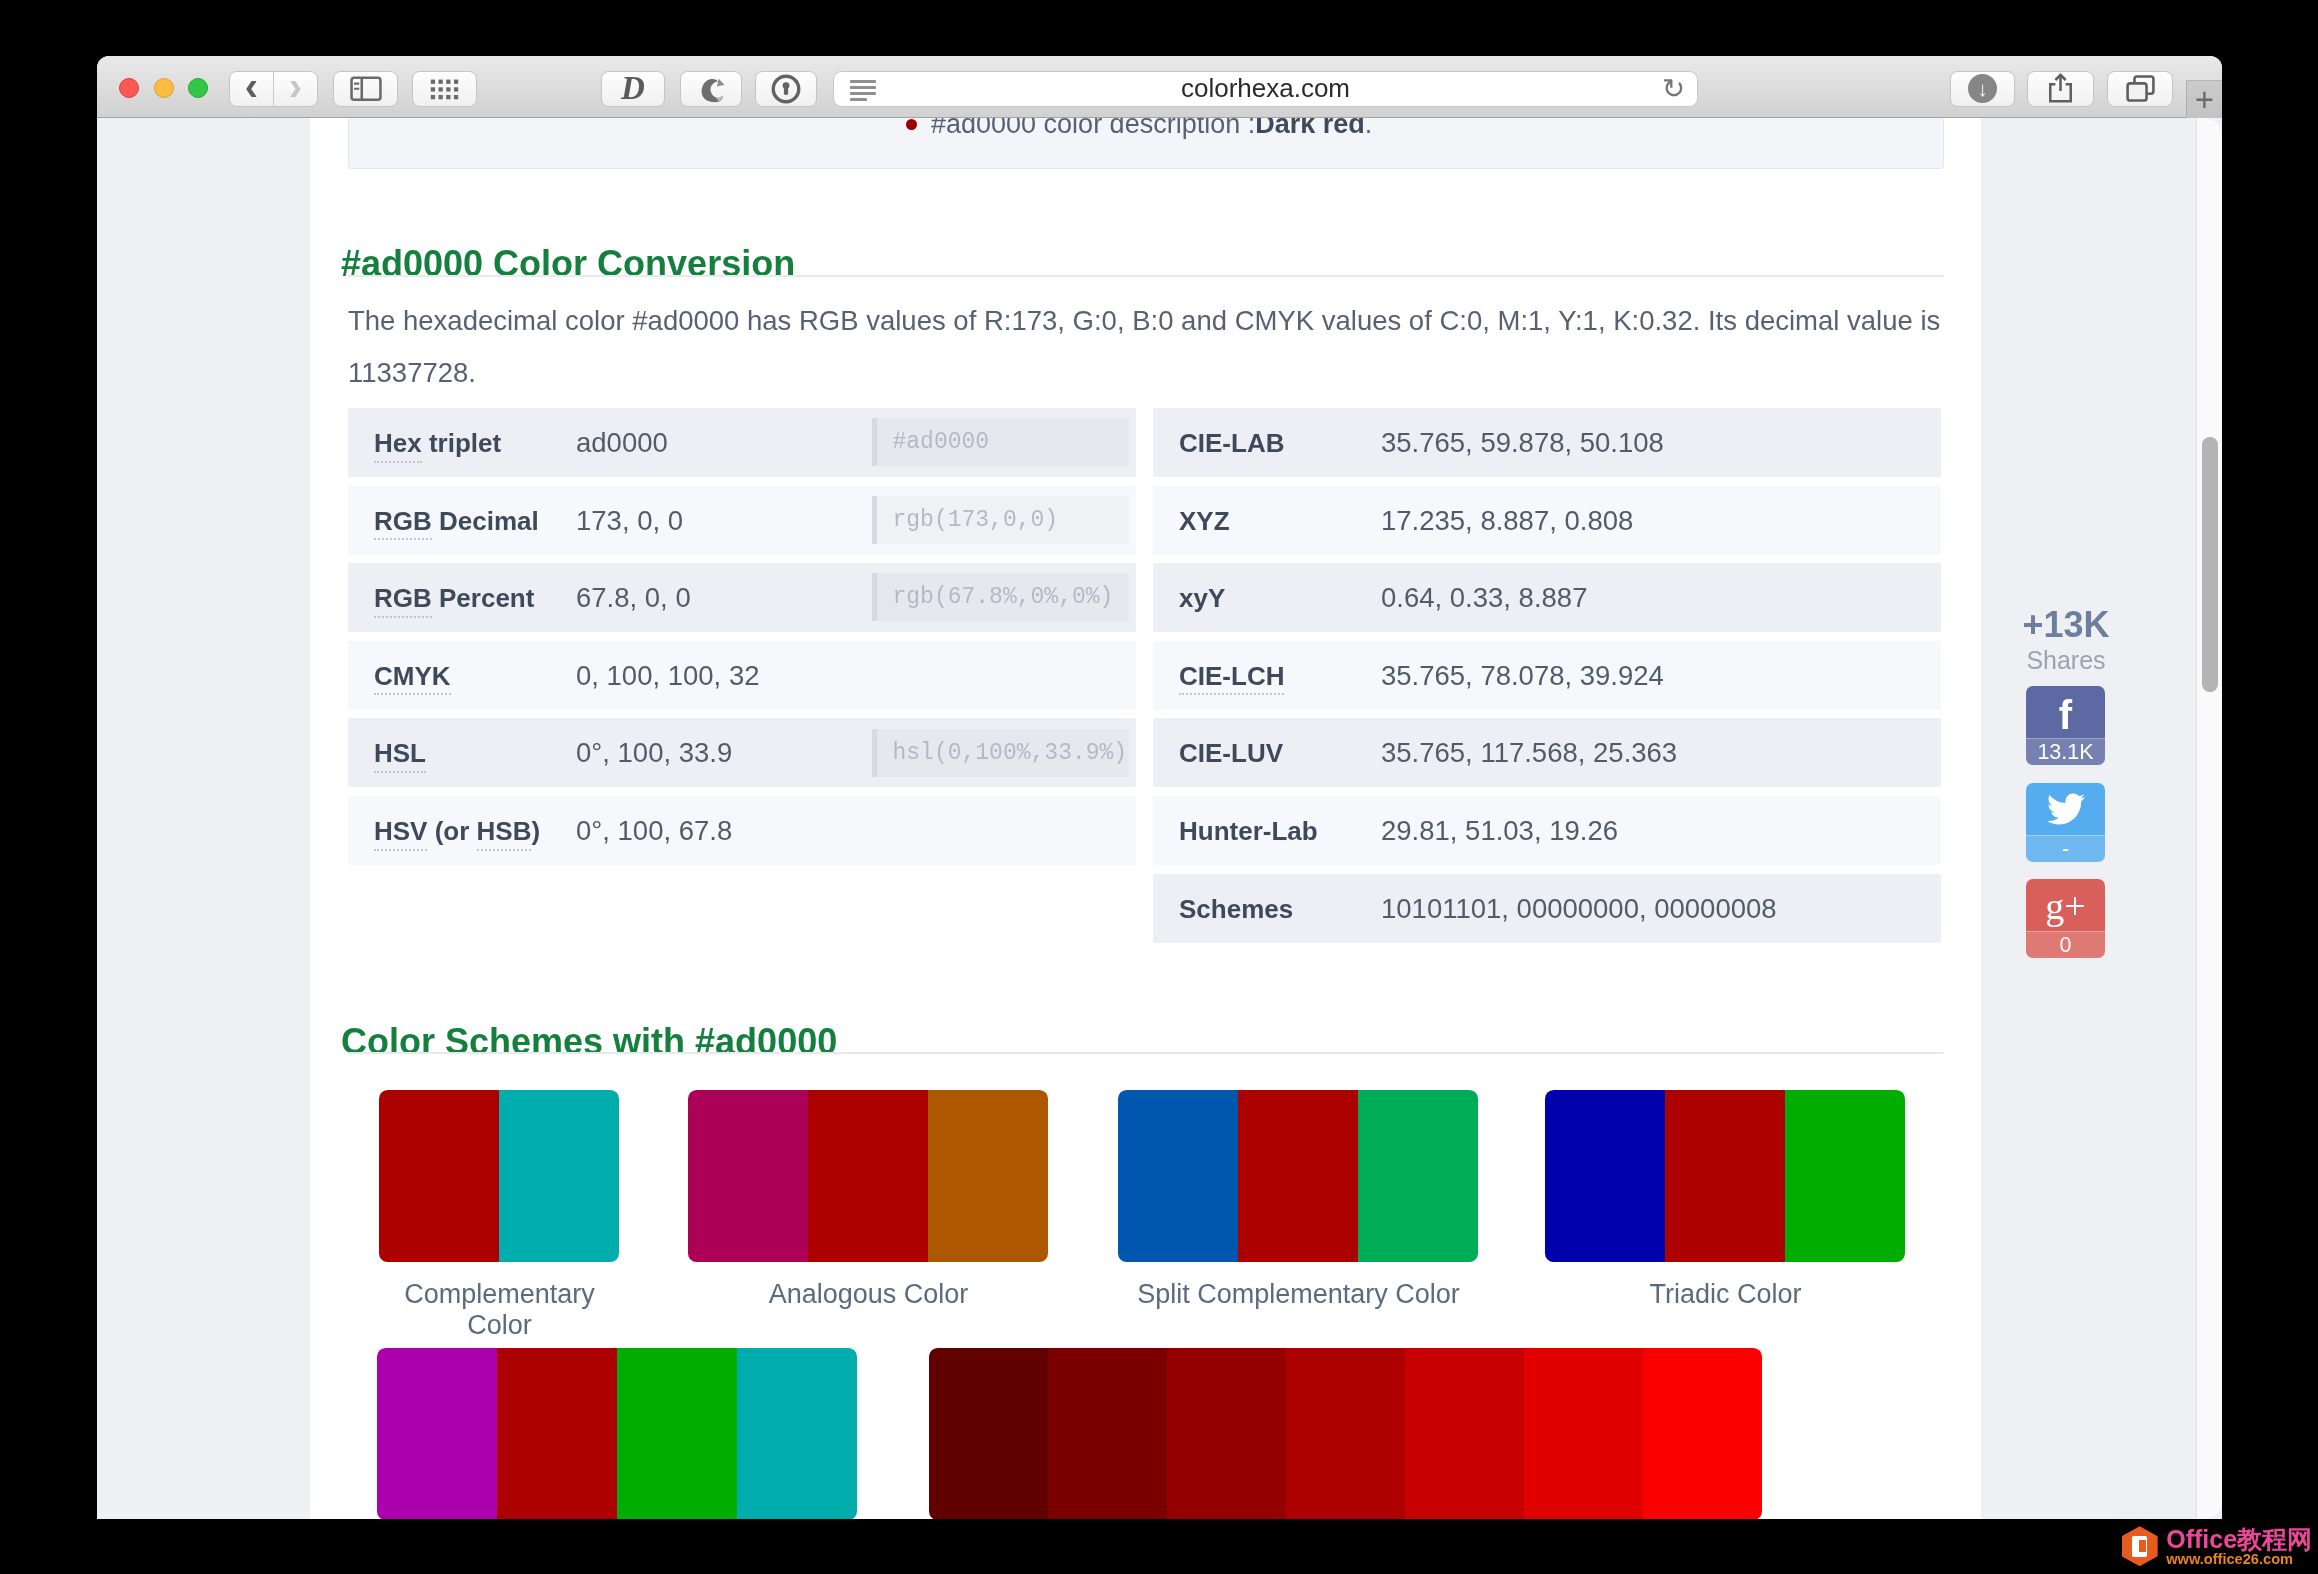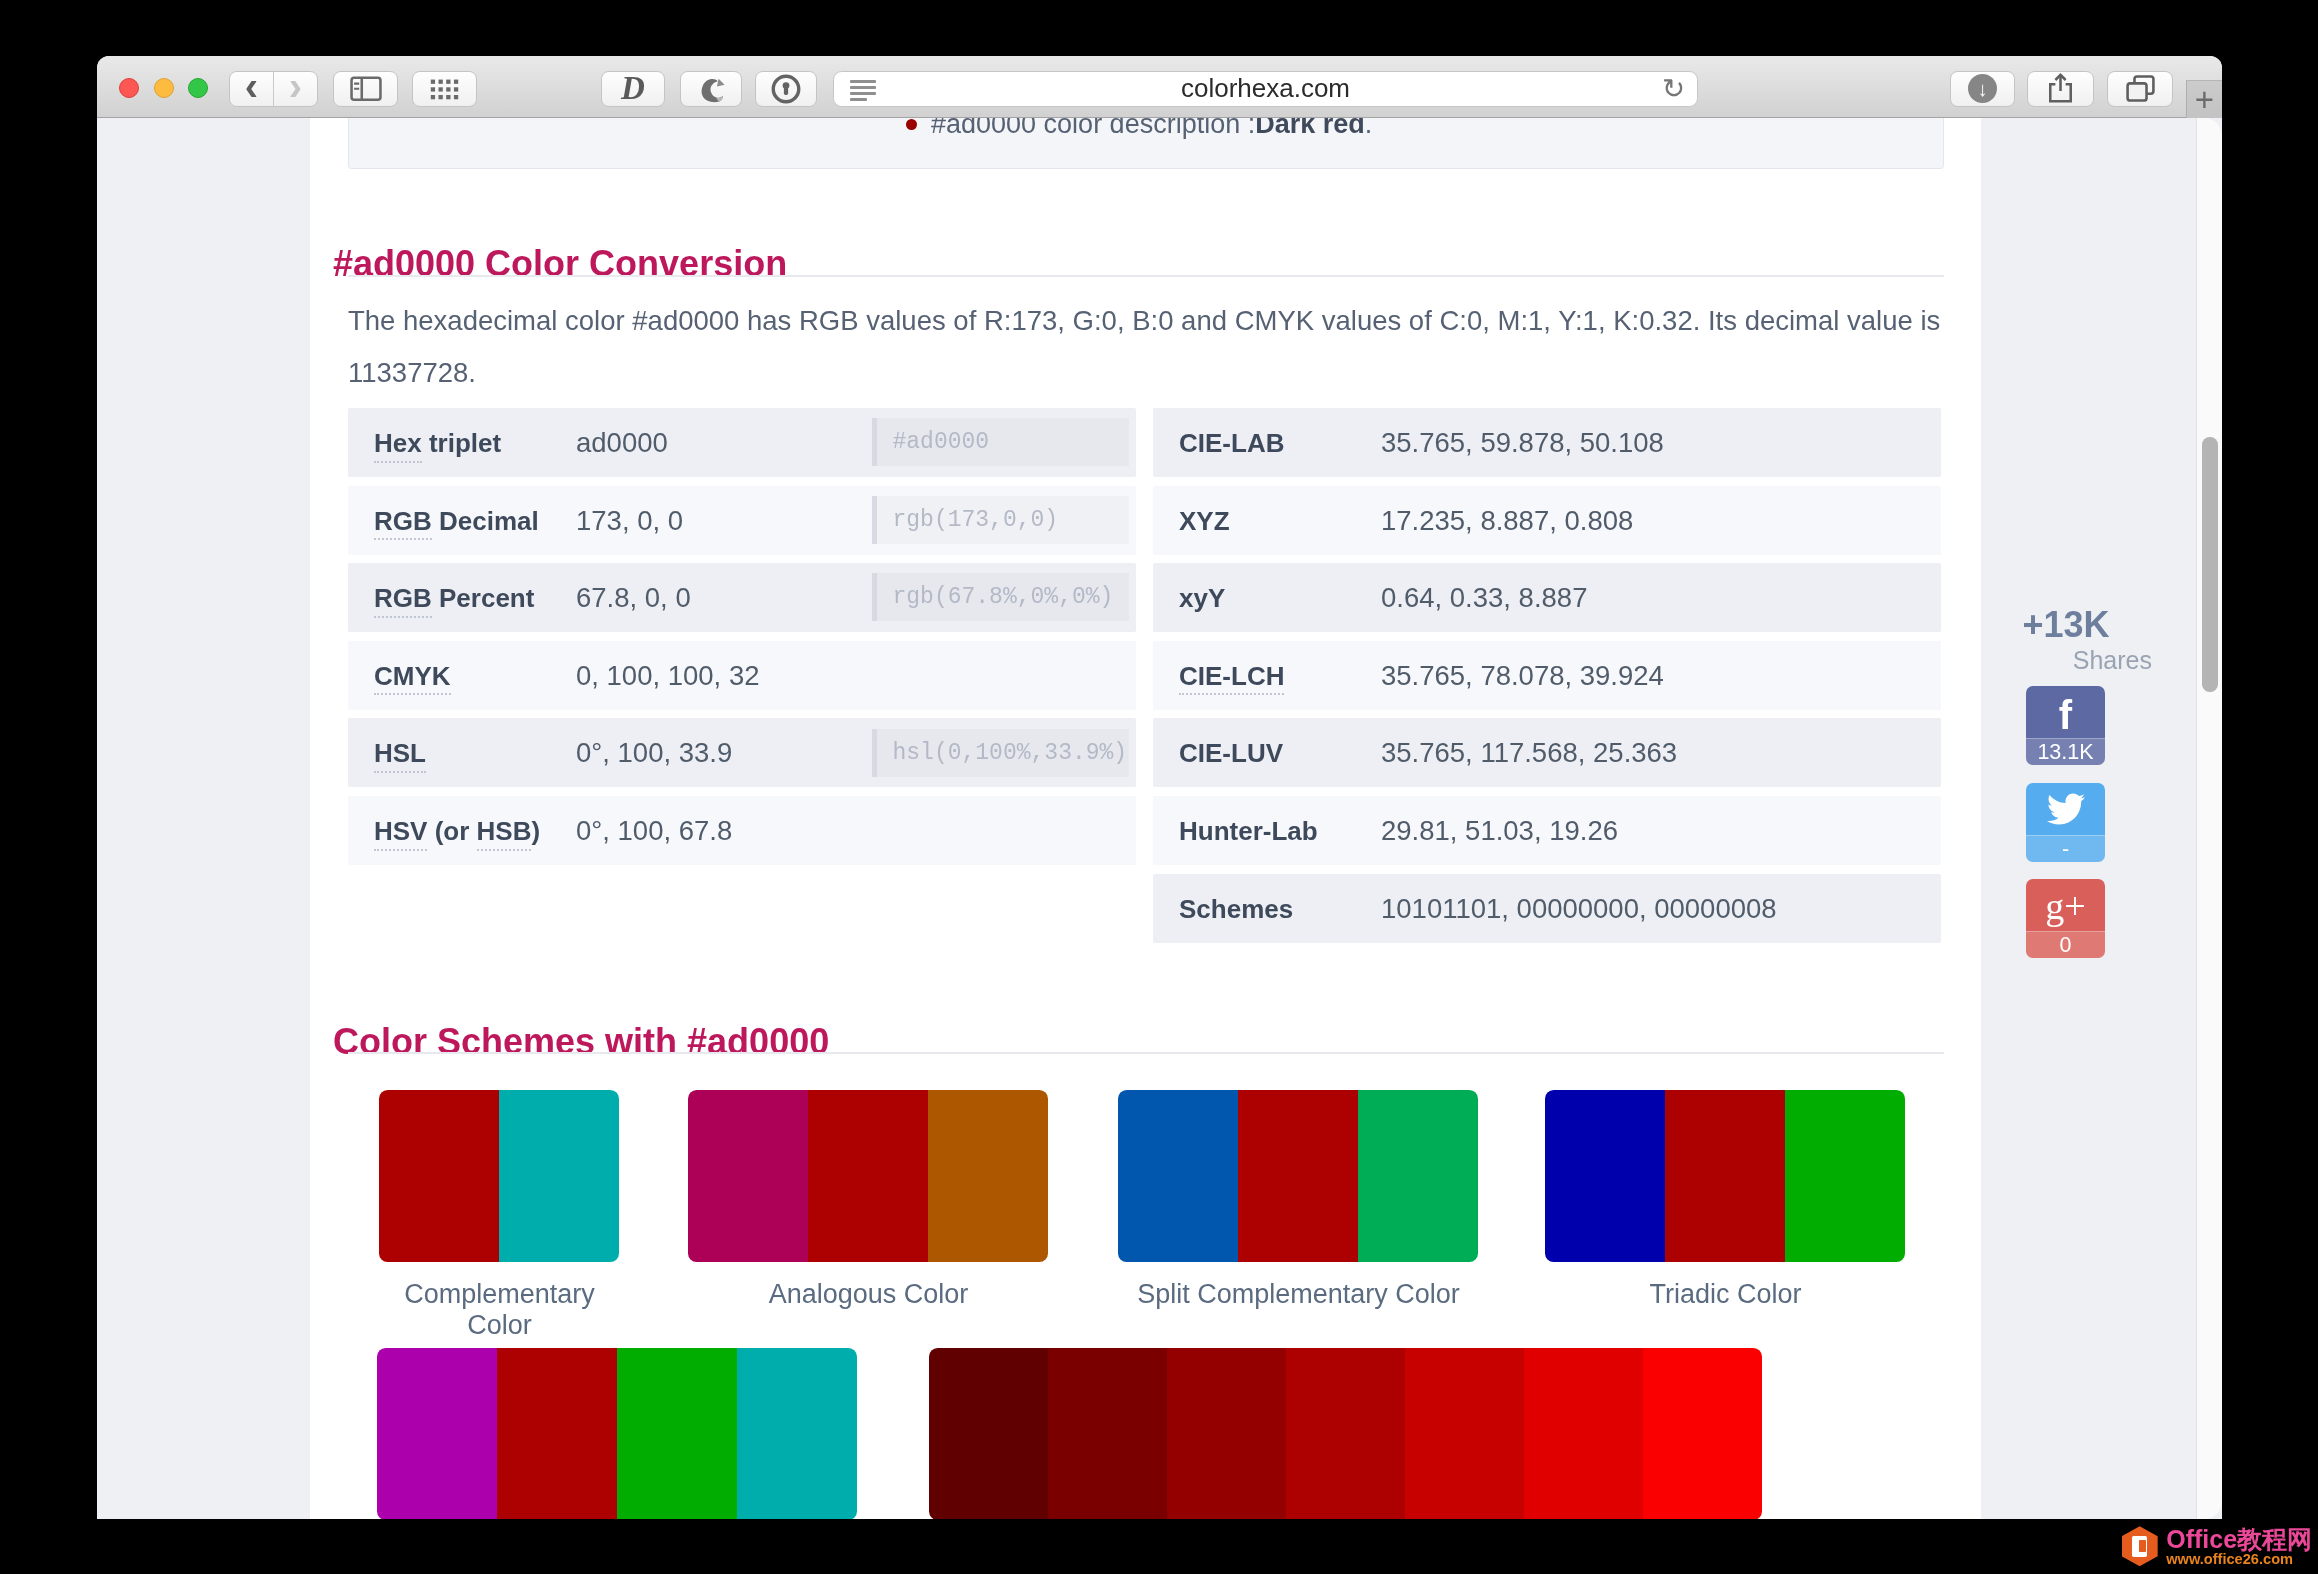--- a/index.html
+++ b/index.html
@@ -56,21 +56,21 @@
   
   .content{position:absolute;top:62px;left:0;width:2125px;height:1401px;overflow:hidden;
            background:#eef0f4;border-radius:18px;}
   .white-col{position:absolute;left:213px;top:0;width:1671px;height:1401px;background:#fff;}
   .topbox{position:absolute;left:251px;top:-43px;width:1596px;height:94px;box-sizing:border-box;
           background:#f4f5f9;border:1.7px solid #e3e6ec;border-radius:3.4px;}
   .note{position:absolute;left:557px;top:33px;display:flex;align-items:center;
         font-size:27px;color:#566274;white-space:nowrap;}
   .note .bullet{width:11.2px;height:11.2px;border-radius:50%;background:#9b0000;margin-right:13.8px;flex:none;}
   .note b{color:#3f4a5c;}
-  .h2{position:absolute;left:236px;font-size:36px;color:#be185d;}
+  .h2{position:absolute;left:244px;font-size:36px;color:#15803d;}
   .h2.first{top:95px;}
   .h2.second{top:873px;}
   .hr{position:absolute;left:251px;width:1596px;height:1.7px;background:#e7e9ee;}
   .hr.first{top:157px;}
   .hr.second{top:934px;}
   .para{position:absolute;left:251px;top:177px;width:1624px;font-size:27.5px;line-height:52px;
         color:#566274;}
 
   
   .tbl{position:absolute;top:290px;width:788px;}
@@ -91,21 +91,21 @@
   .sgroup{position:absolute;height:172px;border-radius:8.6px;overflow:hidden;display:flex;}
   .sgroup.r1{top:972px;}
   .sgroup.r2{top:1230px;}
   .scell{height:100%;}
   .scap{position:absolute;top:1161px;font-size:27px;color:#5a6b80;text-align:center;}
 
   
   .share{position:absolute;left:1929px;top:0;width:79px;}
   .sh-total{position:absolute;left:-46px;top:486px;width:172px;text-align:center;
             font-size:36px;font-weight:bold;color:#6e7f9e;}
-  .sh-label{position:absolute;left:-46px;top:528px;width:172px;text-align:right;
+  .sh-label{position:absolute;left:-46px;top:528px;width:172px;text-align:center;
             font-size:25px;color:#9aa3b2;}
   .shbtn{position:absolute;left:0;width:79px;height:79px;border-radius:6.9px;overflow:hidden;
          color:#fff;}
   .shicon{height:52px;display:flex;align-items:center;justify-content:center;}
   .shcount{height:27.5px;background:rgba(255,255,255,0.16);border-top:0.9px solid rgba(255,255,255,0.3);
            box-sizing:border-box;text-align:center;font-size:21.5px;line-height:26px;}
   .fbf{font-size:40px;font-weight:bold;font-family:"Liberation Sans",sans-serif;margin-top:6.9px;}
   .gplus{font-family:"Liberation Serif",serif;font-size:38px;margin-top:1.7px;}
 
   

